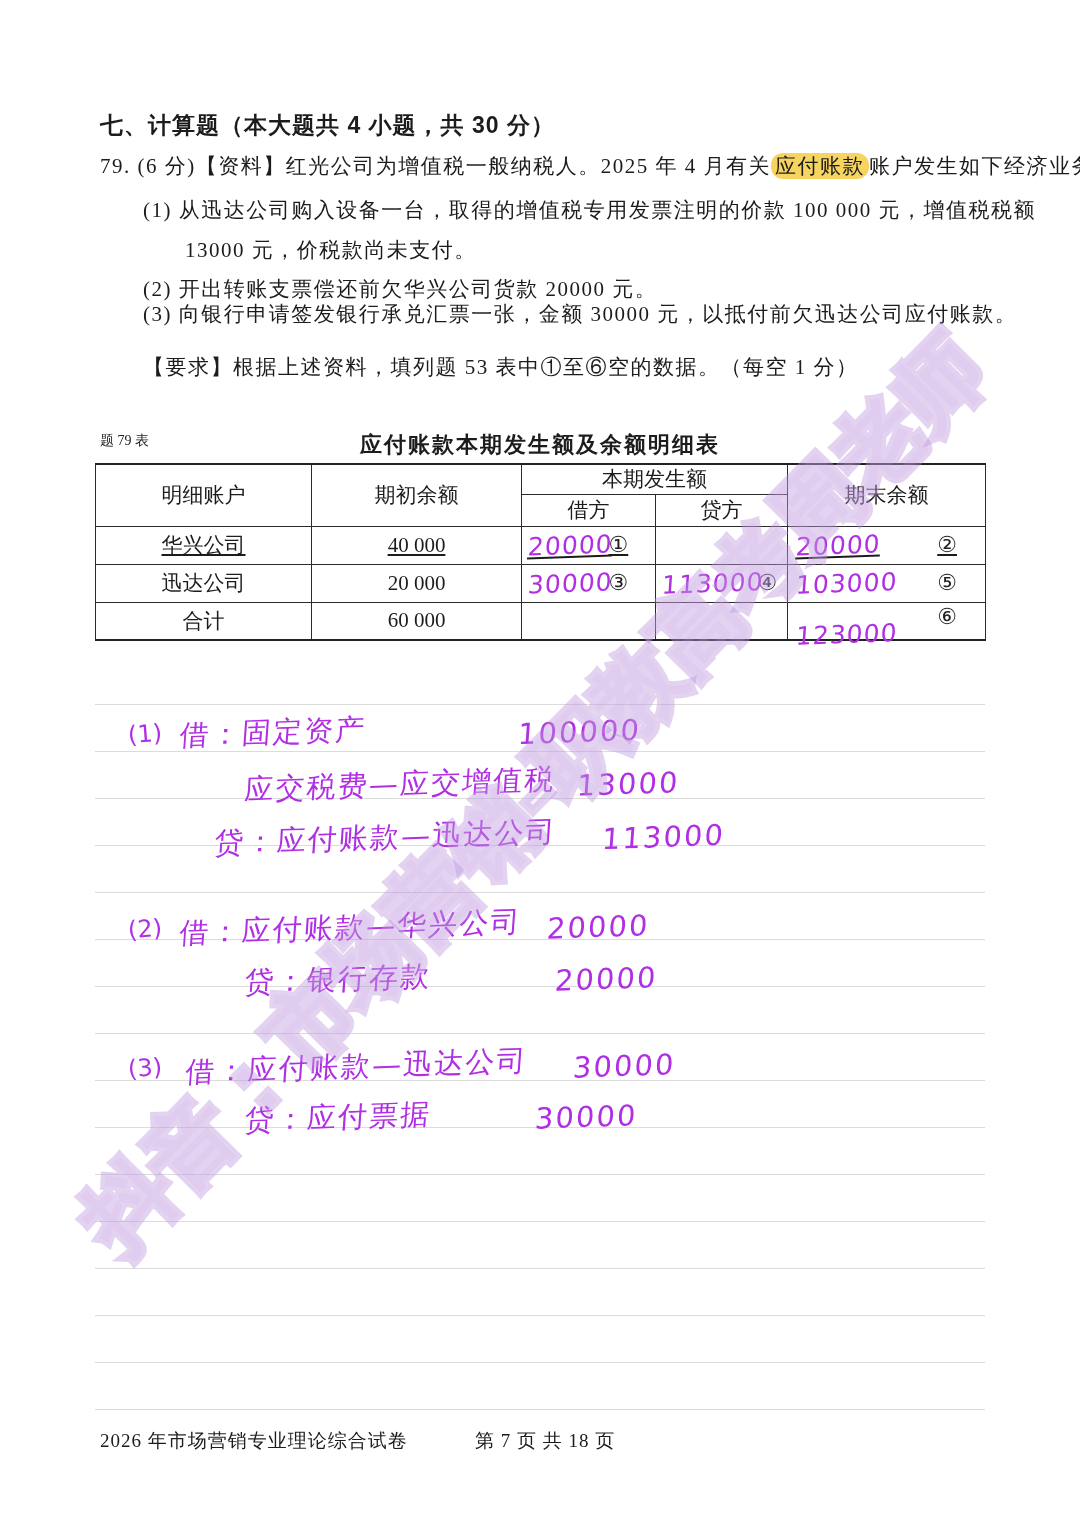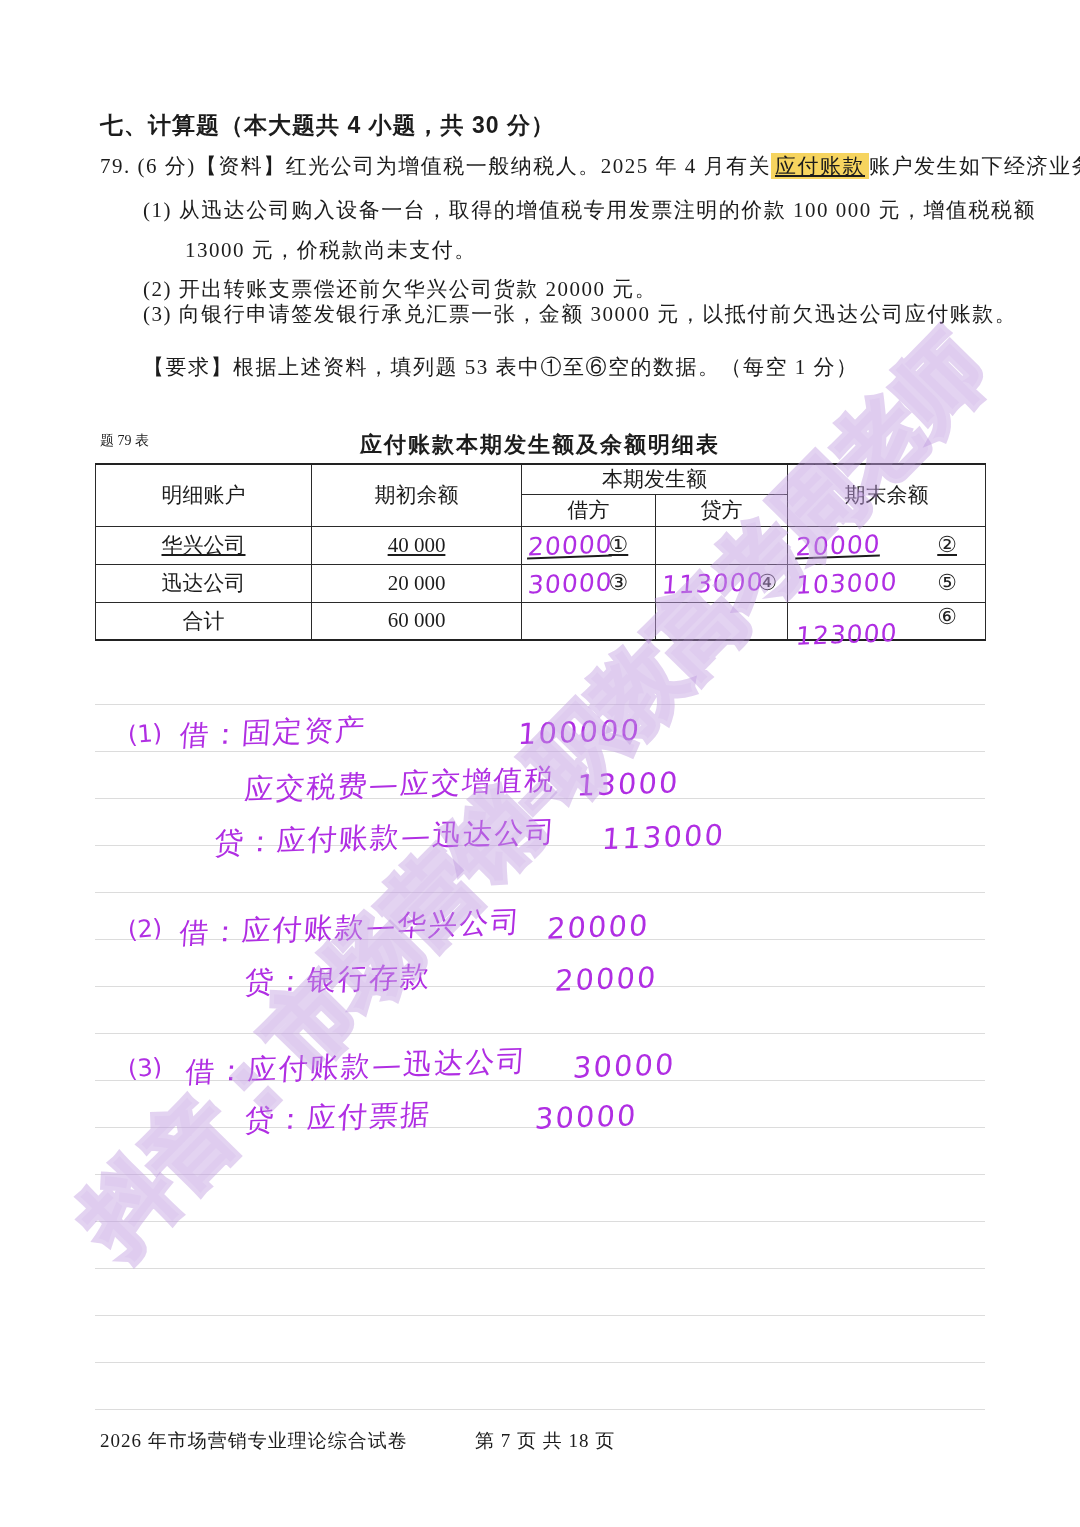--- a/index.html
+++ b/index.html
@@ -2,21 +2,21 @@
 <html><head>
 <meta charset="utf-8">
 <style>
   html,body{margin:0;padding:0;background:#ffffff;}
   #page{position:relative;width:1080px;height:1527px;background:#fff;overflow:hidden;
         font-family:"Liberation Serif",serif;color:#1c1c1c;}
   .abs{position:absolute;}
   
   .h1{font-family:"Liberation Sans",sans-serif;font-weight:bold;font-size:23px;letter-spacing:1px;}
   .q{font-size:21px;letter-spacing:1.5px;white-space:nowrap;}
-  .hl{background:#f6d45f;border-radius:0;padding:1px 4px;text-decoration:underline;}
+  .hl{background:#f6d45f;border-radius:12px;padding:1px 4px;}
   
   .cap-label{font-size:14px;}
   .cap-title{font-weight:bold;font-size:22px;letter-spacing:2px;}
   .cap-unit{font-size:20px;}
   
   table.acc{border-collapse:collapse;table-layout:fixed;width:890px;border-radius:11px;}
   table.acc th,table.acc td{border:1px solid #2a2a2a;font-weight:normal;
         font-size:21px;text-align:center;padding:0;overflow:visible;}
   table.acc{border-top:2px solid #222;border-bottom:2px solid #222;}
   th.b{font-weight:bold;}

